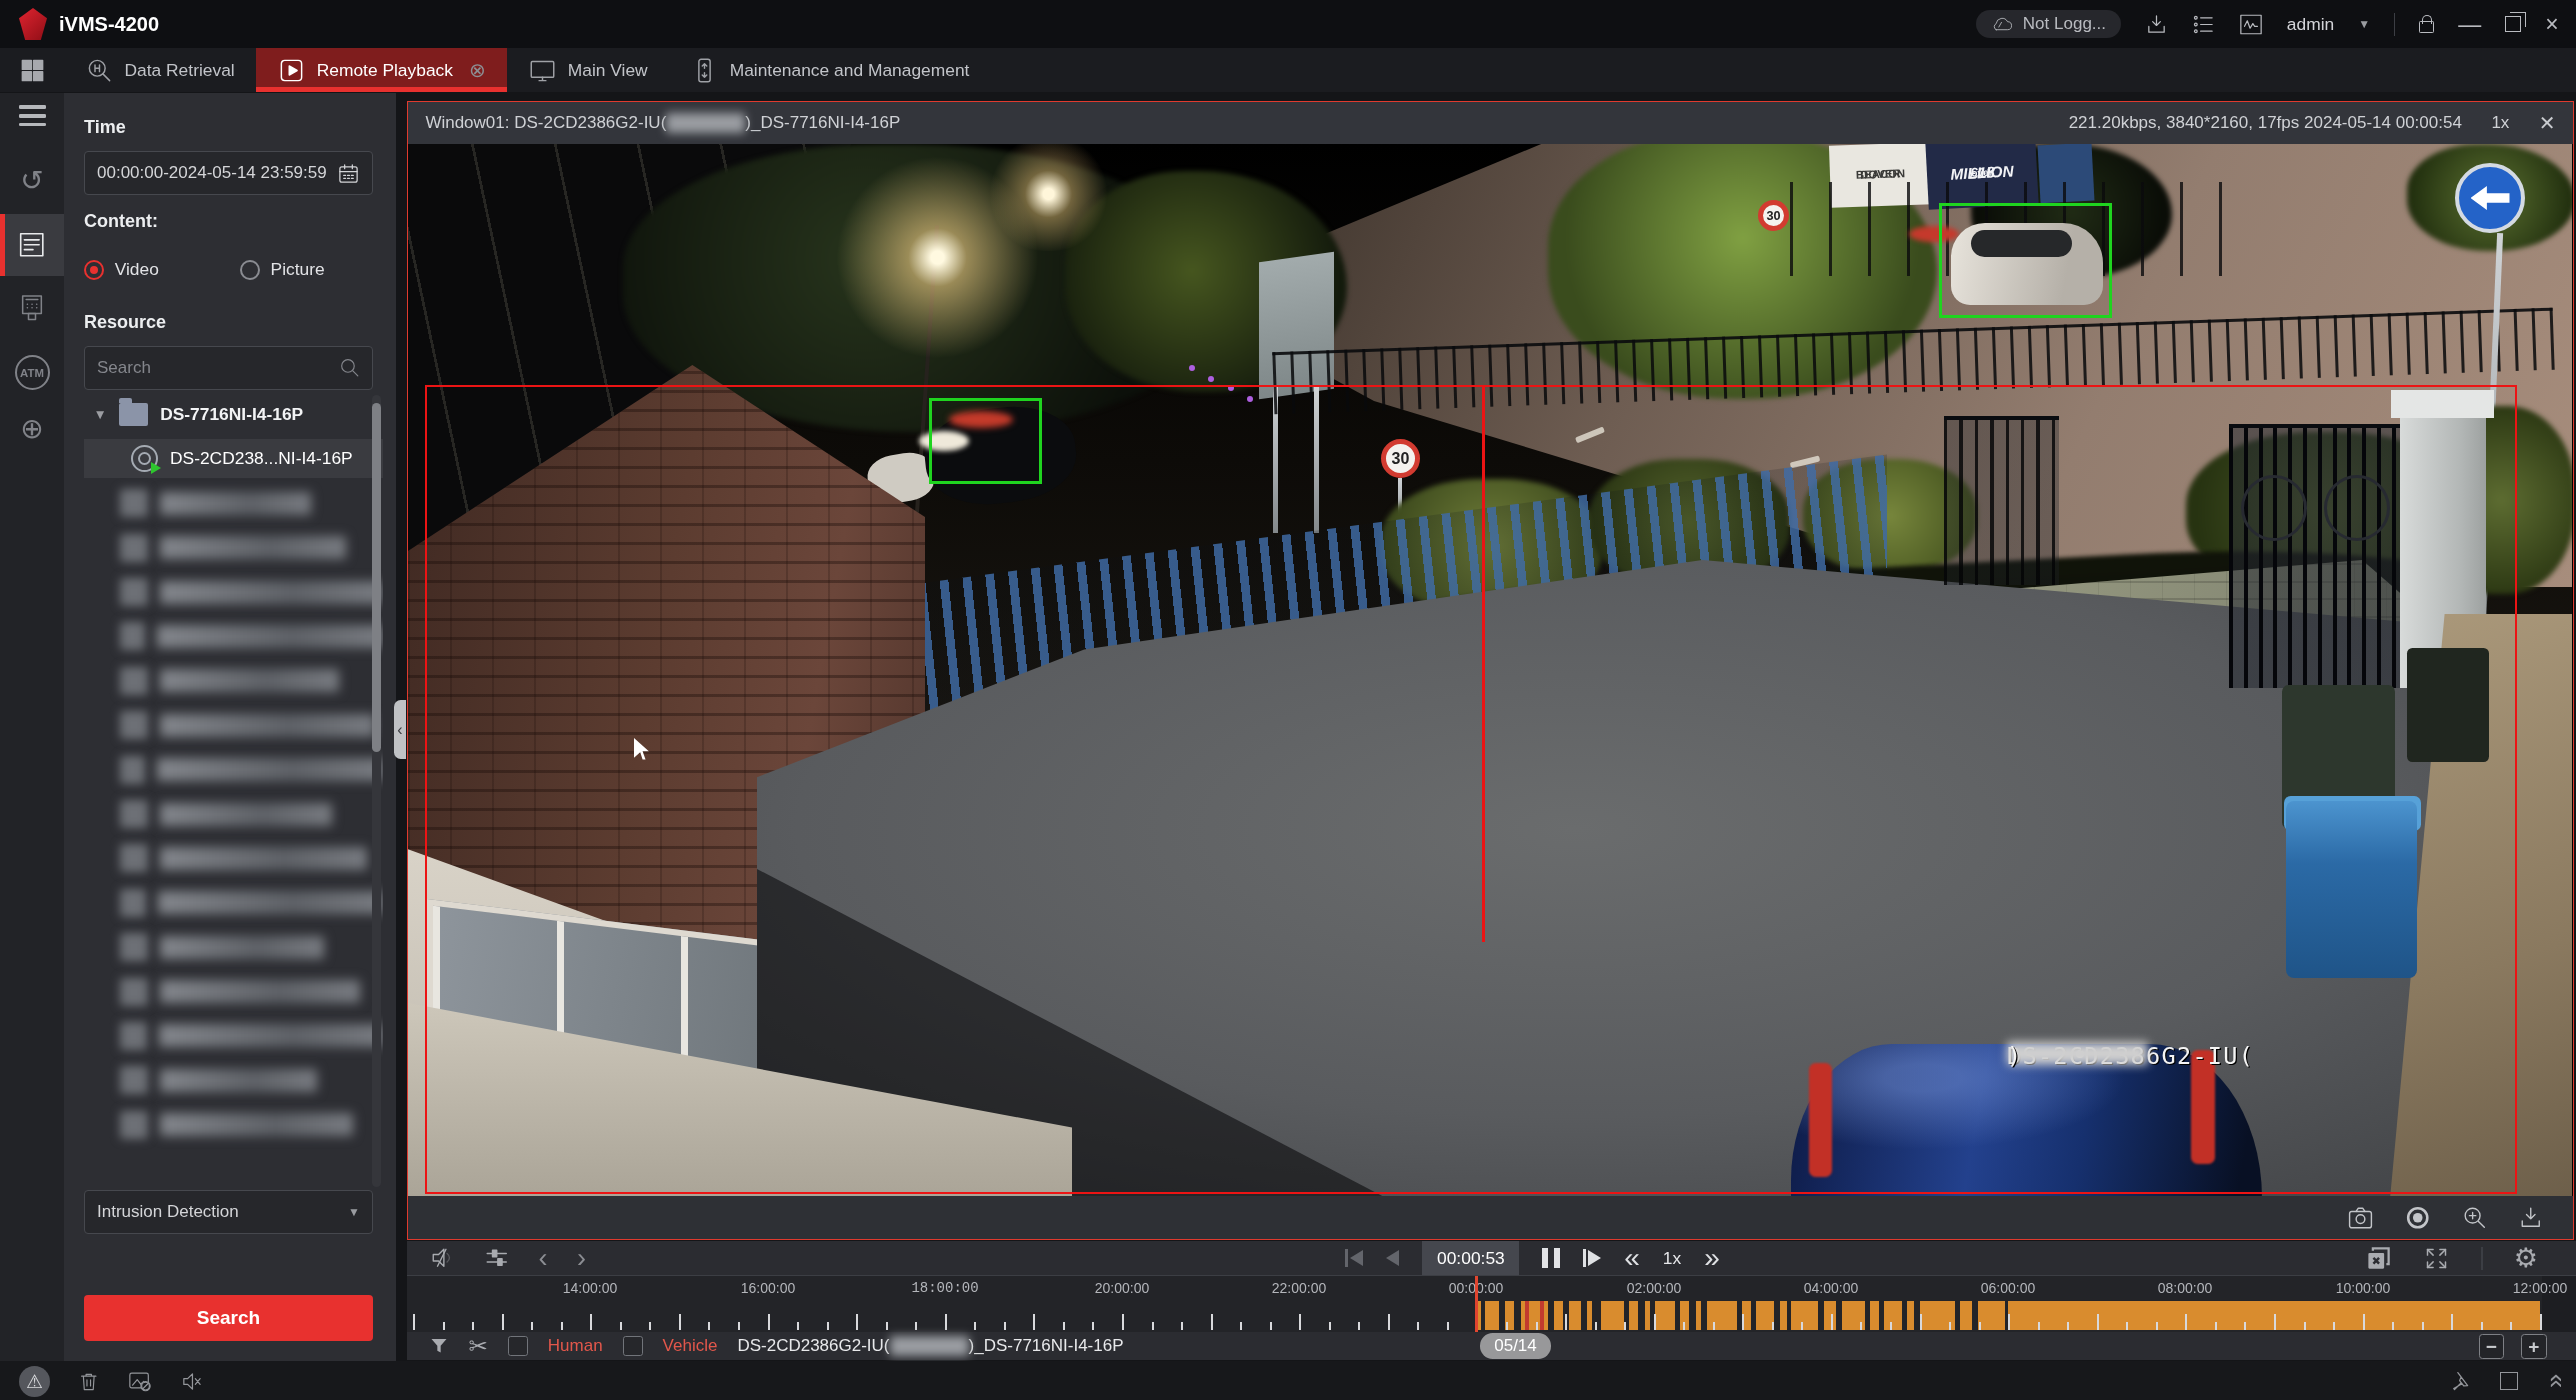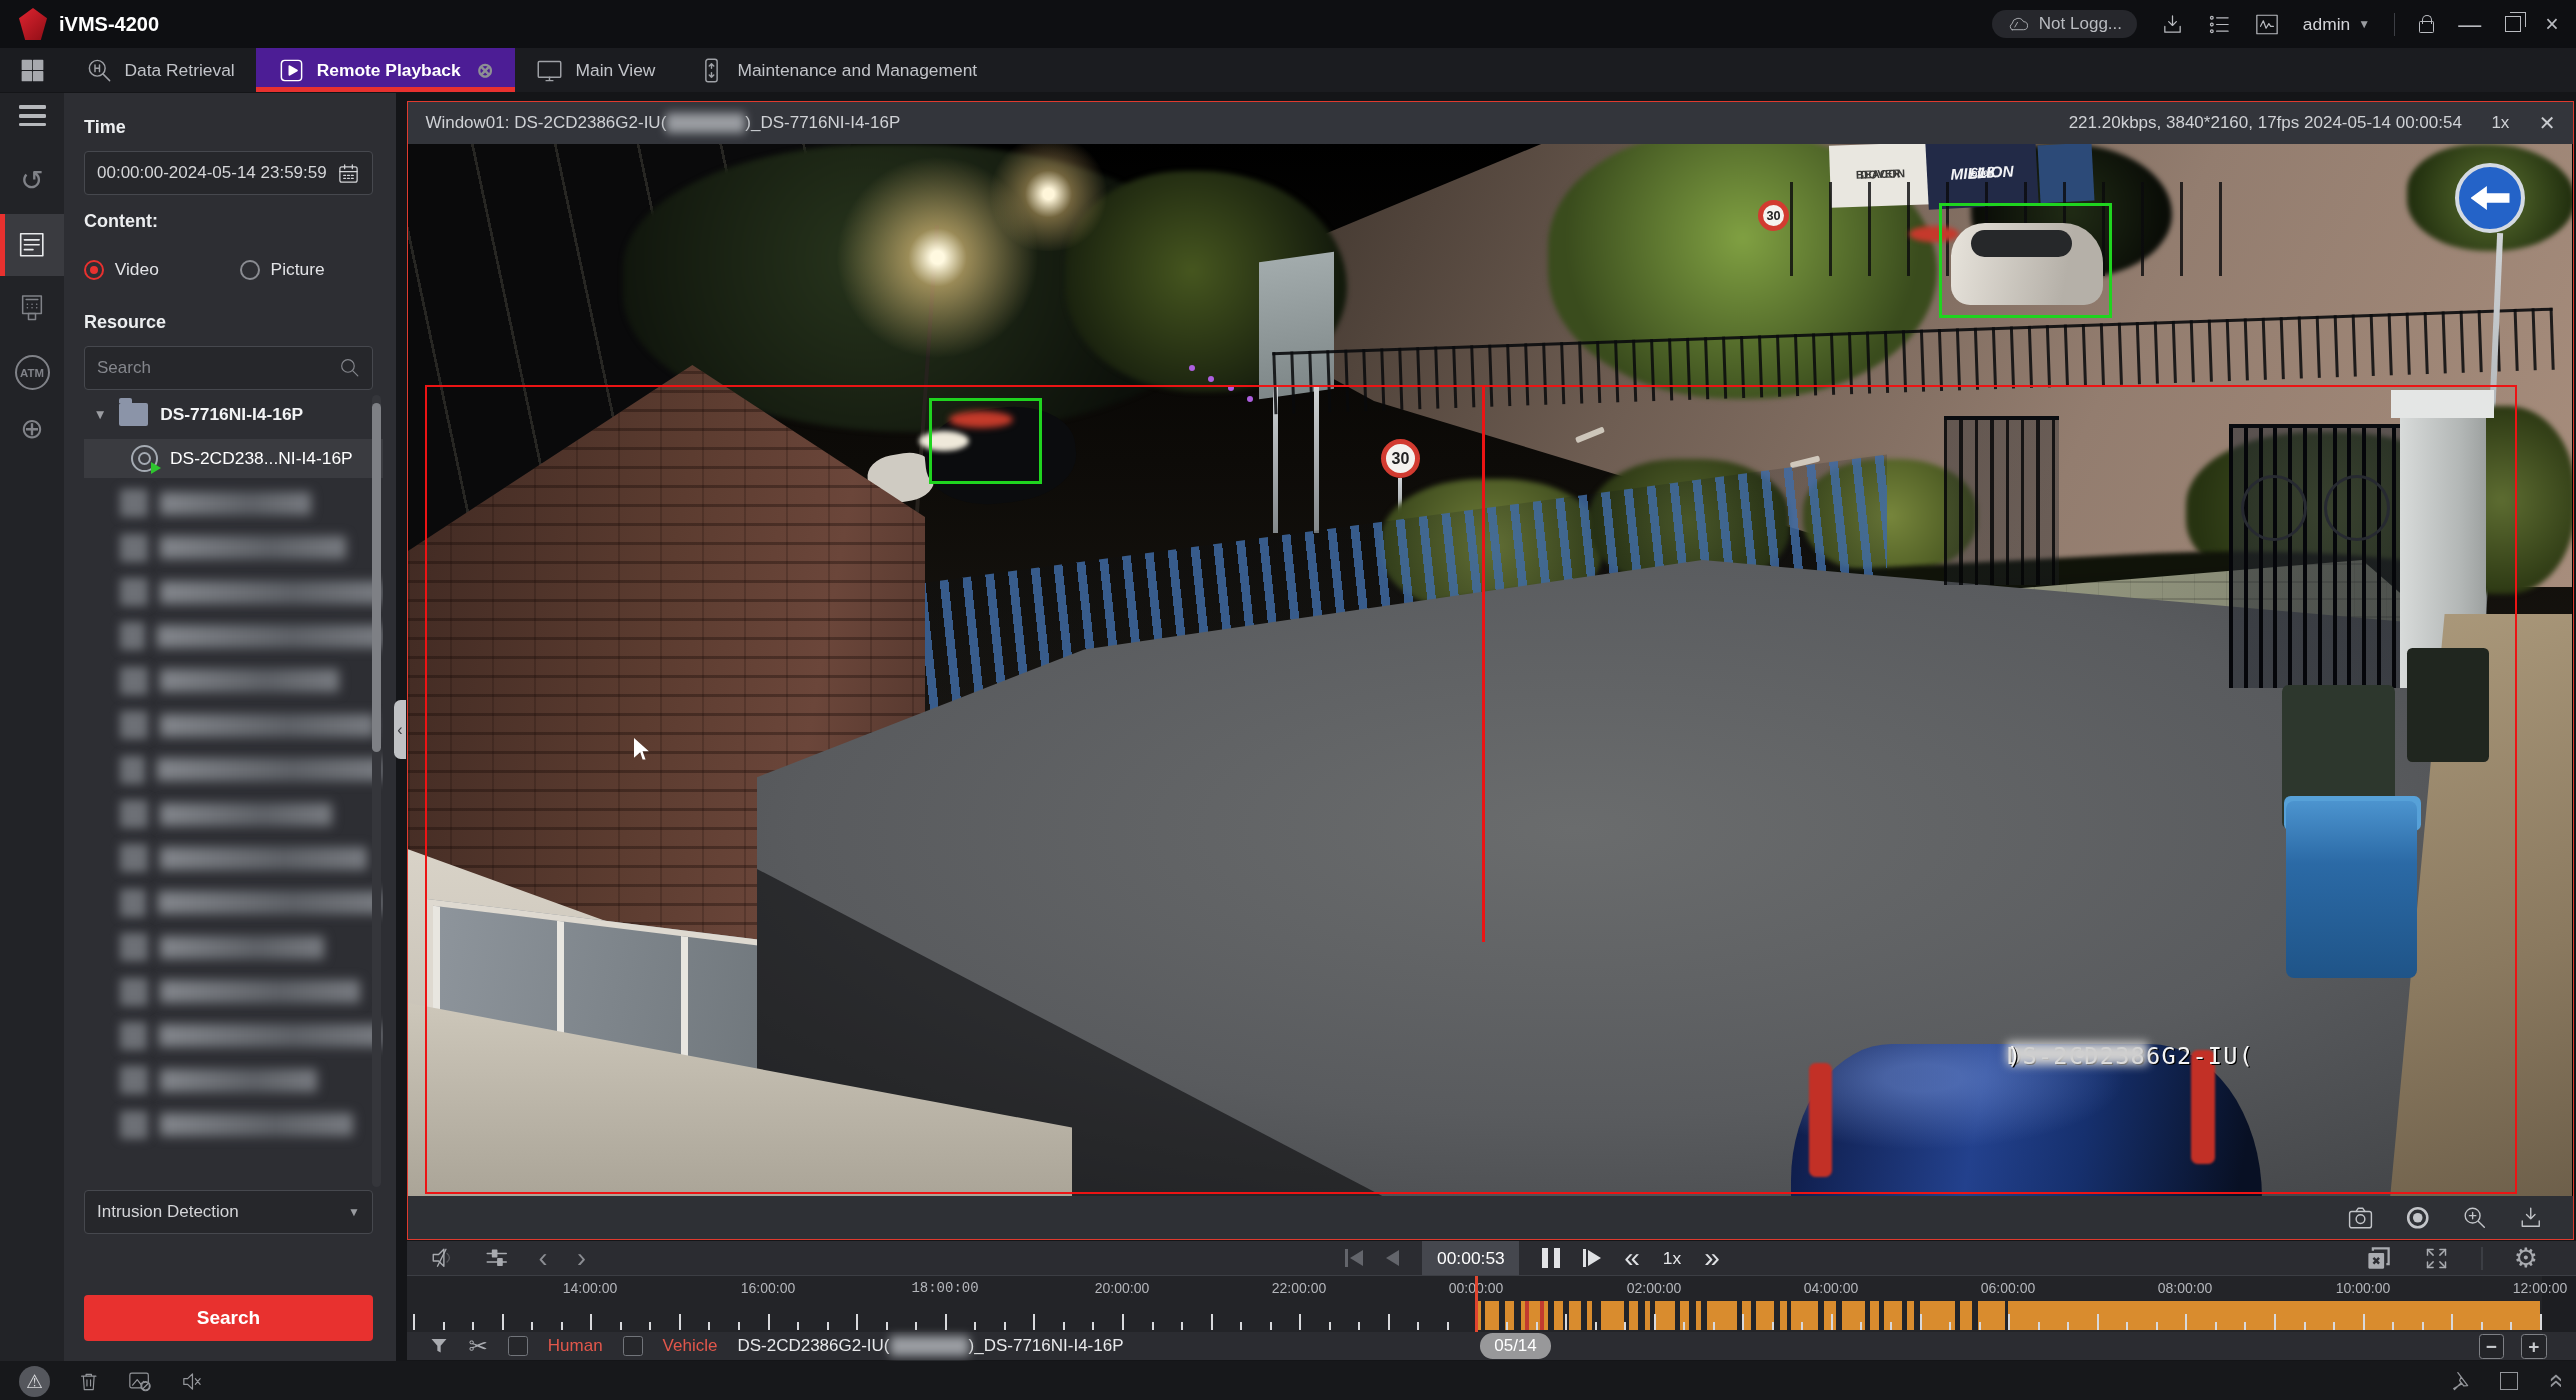--- a/index.html
+++ b/index.html
@@ -17,21 +17,21 @@
 .winbtn{font-size:23px;color:#b9bbc0;line-height:1}
 .sq{width:16px;height:16px;border:1.3px solid currentColor;display:inline-block;position:relative}
 .sq.restore::before{content:"";position:absolute;left:4px;top:-5.4px;width:14.8px;height:14.8px;border:1.3px solid currentColor;border-left:none;border-bottom:none}
 .lockic{width:14.8px;height:11.4px;border:1.3px solid currentColor;border-radius:1.3px;position:relative;margin-top:6px}
 .lockic::before{content:"";position:absolute;left:2px;top:-7.4px;width:8px;height:8px;border:1.3px solid currentColor;border-bottom:none;border-radius:5.4px 5.4px 0 0}
 
 .tabbar{position:absolute;top:48px;left:0;right:0;height:44px;background:#1b1c20;display:flex;align-items:stretch;z-index:30}
 .gridbtn{width:64px;display:flex;align-items:center;justify-content:center;color:#a7a9ae}
 .tab{display:flex;align-items:center;gap:12px;padding:0 21.5px;color:#c2c4c9;position:relative;cursor:default}
 .tab .ticon{color:#9fa1a6;display:flex}
-.tab.active{background:#4c1d95;color:#fff;font-weight:bold}
+.tab.active{background:#7f1d1d;color:#fff;font-weight:normal}
 .tab.active::after{content:"";position:absolute;left:0;right:0;bottom:0;height:4.7px;background:#e8312f}
 .tab.active .ticon{color:#fff}
 .tabclose{color:#8d8f94;font-size:20px;margin-left:4px}
 
 .rail{position:absolute;top:93px;left:0;width:64px;bottom:40px;background:#222327;z-index:20}
 .rail-item{position:absolute;left:0;width:64px;height:51px;display:flex;align-items:center;justify-content:center;color:#808288}
 .rail-item.active{background:#3a3b40;color:#e8eaec;height:62px}
 .rail-item.active::before{content:"";position:absolute;left:0;top:0;bottom:0;width:4.7px;background:#e8312f}
 .hamb,.hamb::before,.hamb::after{width:27px;height:3.4px;background:#b6b8bc;border-radius:1.3px}
 .hamb{position:relative}.hamb::before,.hamb::after{content:"";position:absolute;left:0}
@@ -201,21 +201,21 @@
       <svg class="svgic" width="23" height="23" viewBox="0 0 24 24">
           <path d="M9 5h12M9 12h12M9 19h12"></path>
           <circle cx="4" cy="5" r="1.4"></circle>
           <circle cx="4" cy="12" r="1.4"></circle>
           <circle cx="4" cy="19" r="1.4"></circle>
         </svg>
       <svg class="svgic" width="24" height="23" viewBox="0 0 26 24">
           <rect x="2" y="2" width="22" height="20"></rect>
           <path d="M6 14l3-6 3 8 3-5 2 3h3"></path>
         </svg>
-      <span style="display:flex;align-items:center;gap:8px;color:#d3d4d8">
+      <span style="display:flex;align-items:center;gap:24px;color:#d3d4d8">
         <span>admin</span>
         <span class="caret">▼</span>
       </span>
       <div class="vdiv"></div>
       <span class="lockic"></span>
       <span class="winbtn">—</span>
       <span class="sq restore"></span>
       <span class="winbtn">×</span>
     </div>
   </div>

